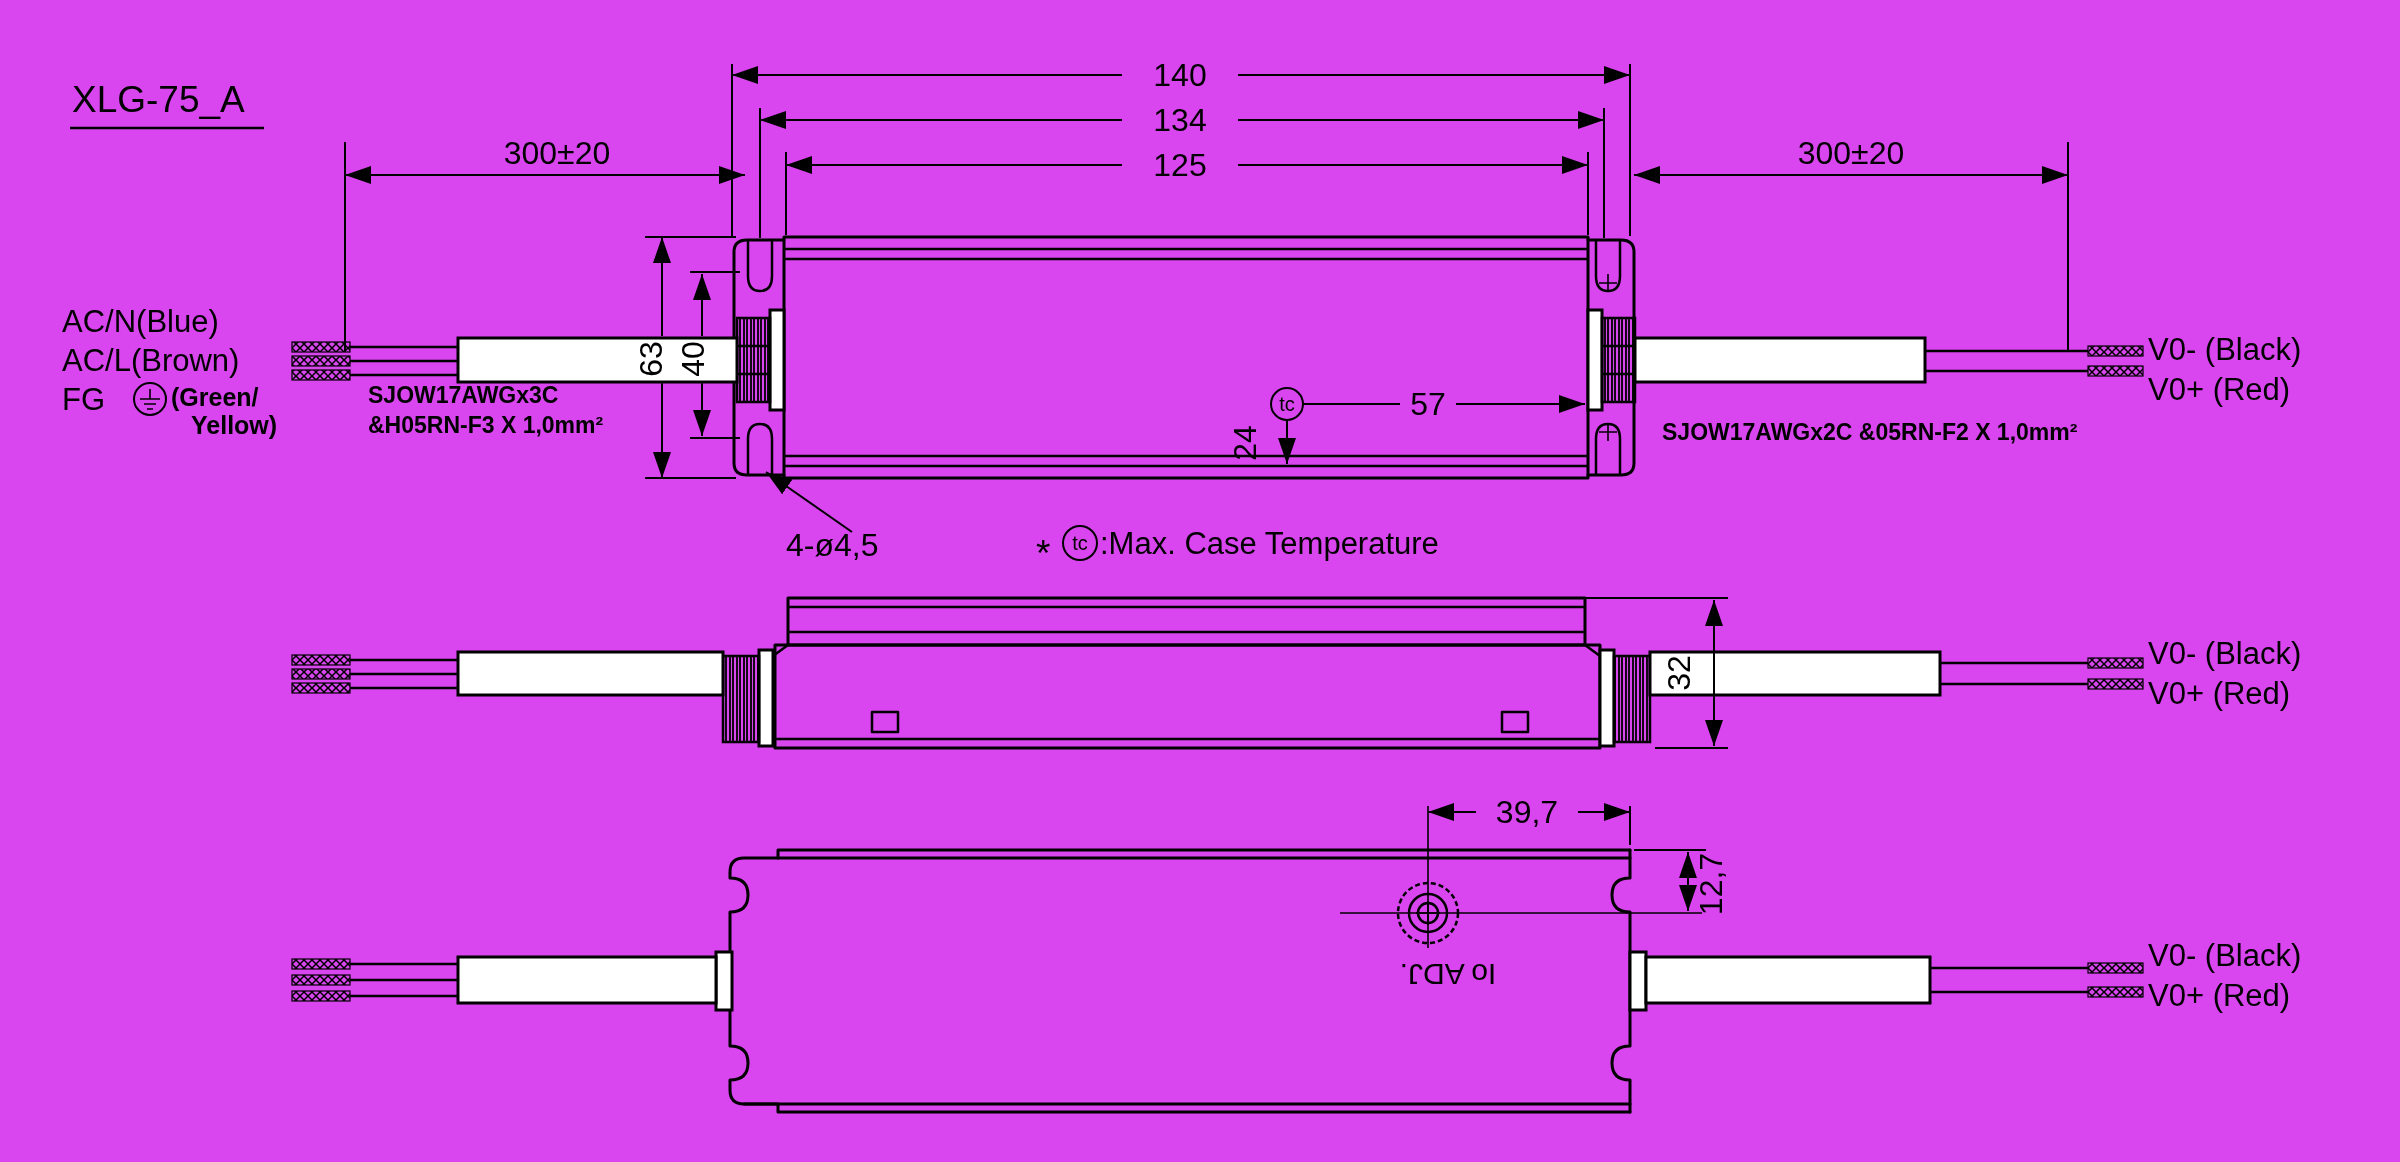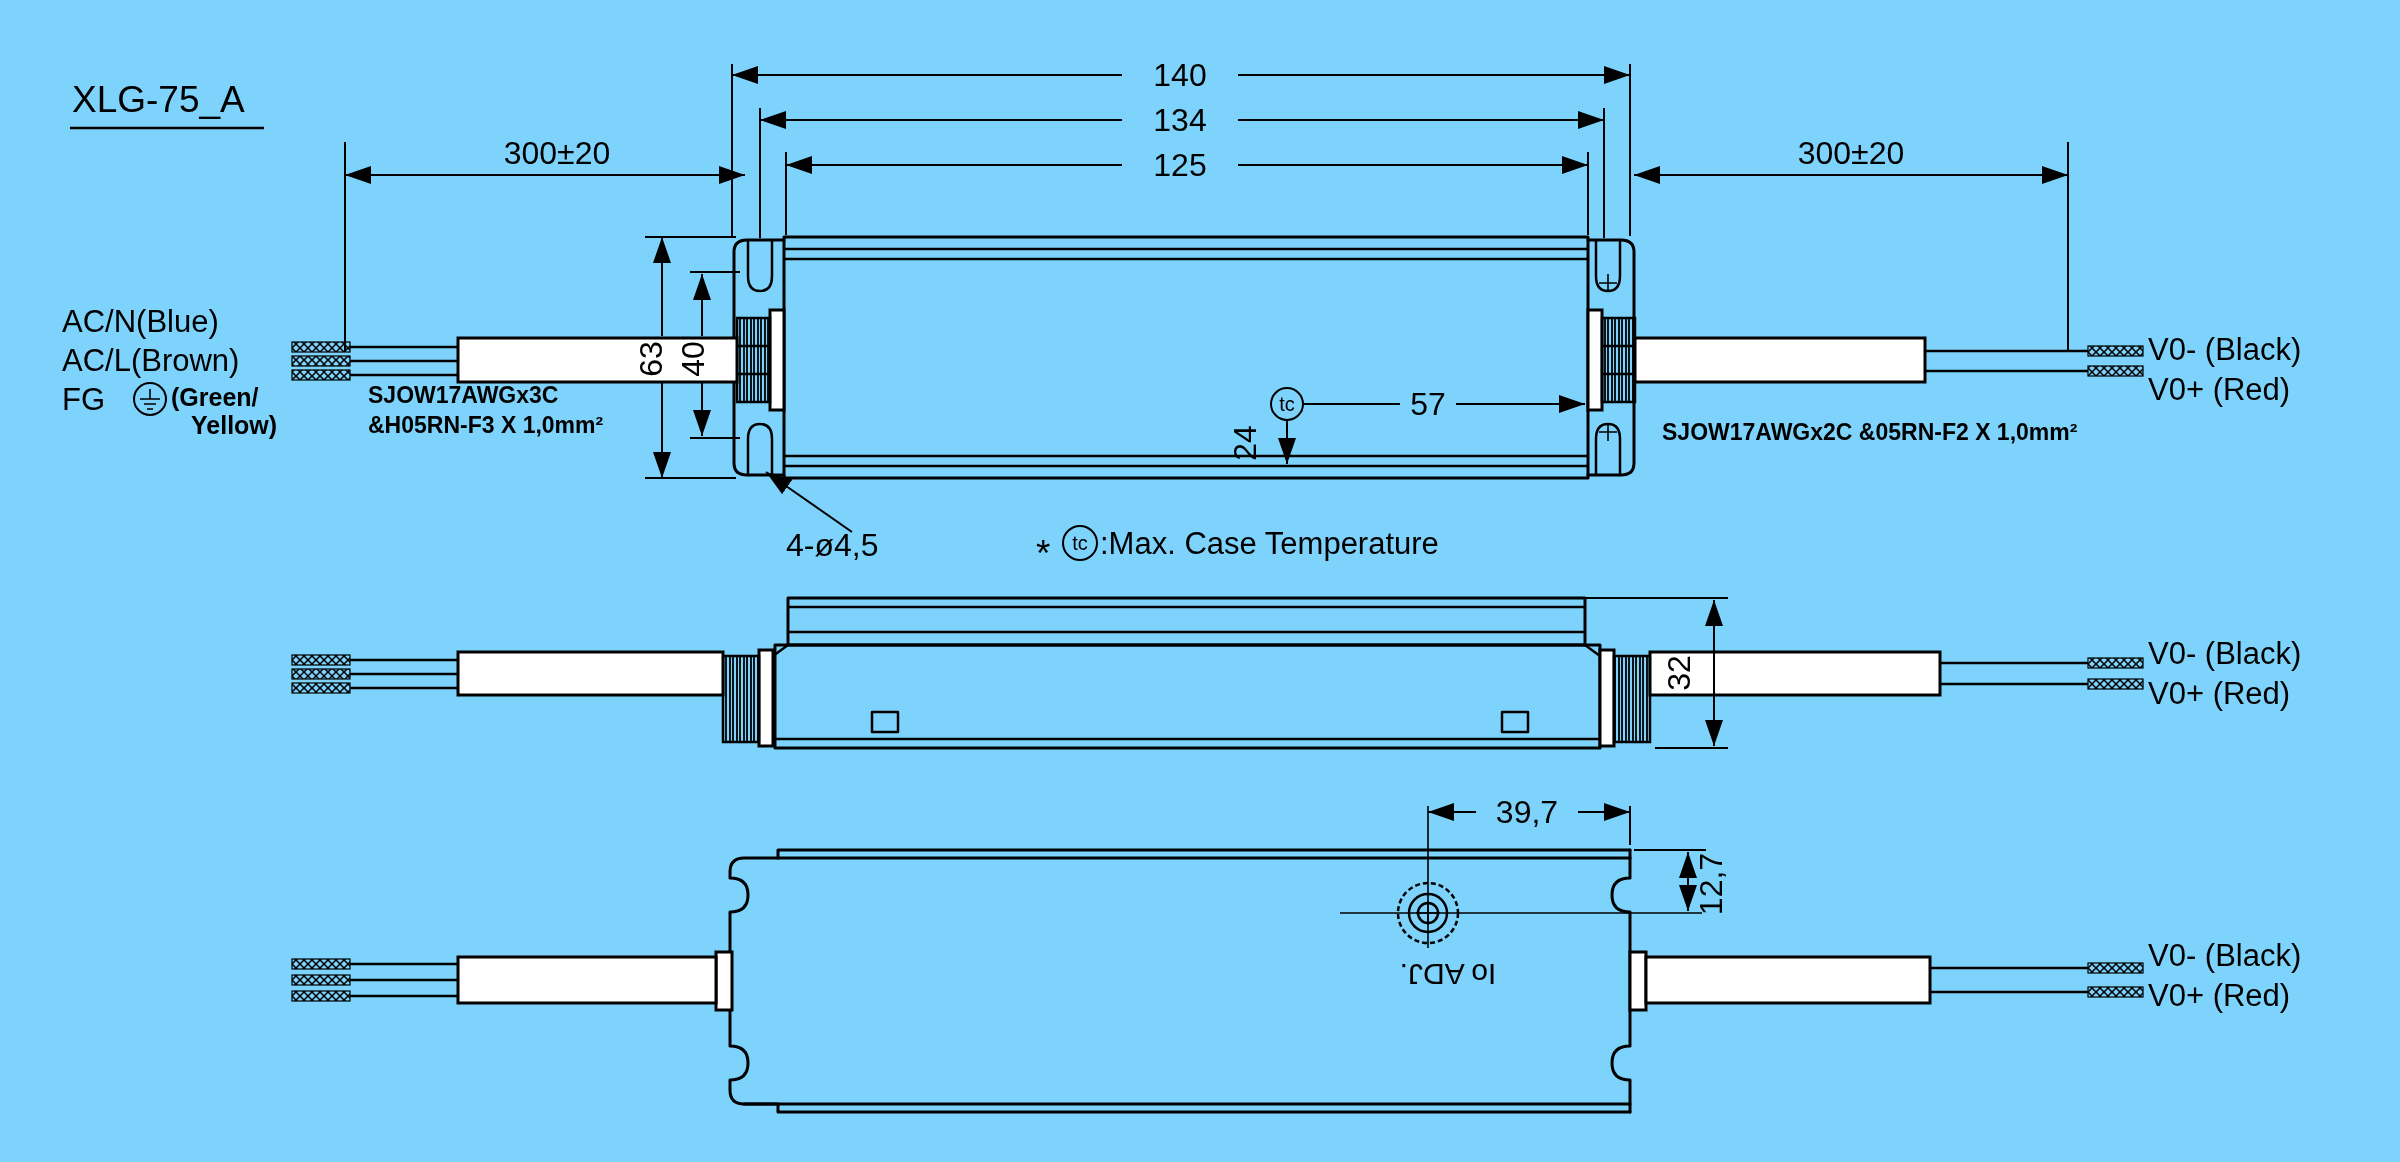--- a/index.html
+++ b/index.html
@@ -1,16 +1,16 @@
 <!DOCTYPE html>
 <html><head>
 <meta charset="utf-8">
 <style>
   html,body{margin:0;padding:0;background:#ffffff;}
-  .page{width:2400px;height:1162px;background:#7dd3fc;position:relative;overflow:hidden;}
+  .page{width:2400px;height:1162px;background:#d946ef;position:relative;overflow:hidden;}
   svg{display:block;}
   .ol{fill:none;stroke:#000;stroke-width:3;stroke-linejoin:round;stroke-linecap:round;}
   .ol2{fill:none;stroke:#000;stroke-width:2.5;stroke-linejoin:round;}
   .whitefill{fill:#fff;stroke:#000;stroke-width:3;}
   .dim{fill:none;stroke:#000;stroke-width:2;}
   .thin{fill:none;stroke:#000;stroke-width:1.6;}
   .wire{fill:none;stroke:#000;stroke-width:2.6;}
   text{font-family:"Liberation Sans","DejaVu Sans",sans-serif;fill:#000;}
   .t-title{font-size:37px;}
   .t-dim{font-size:32px;}

